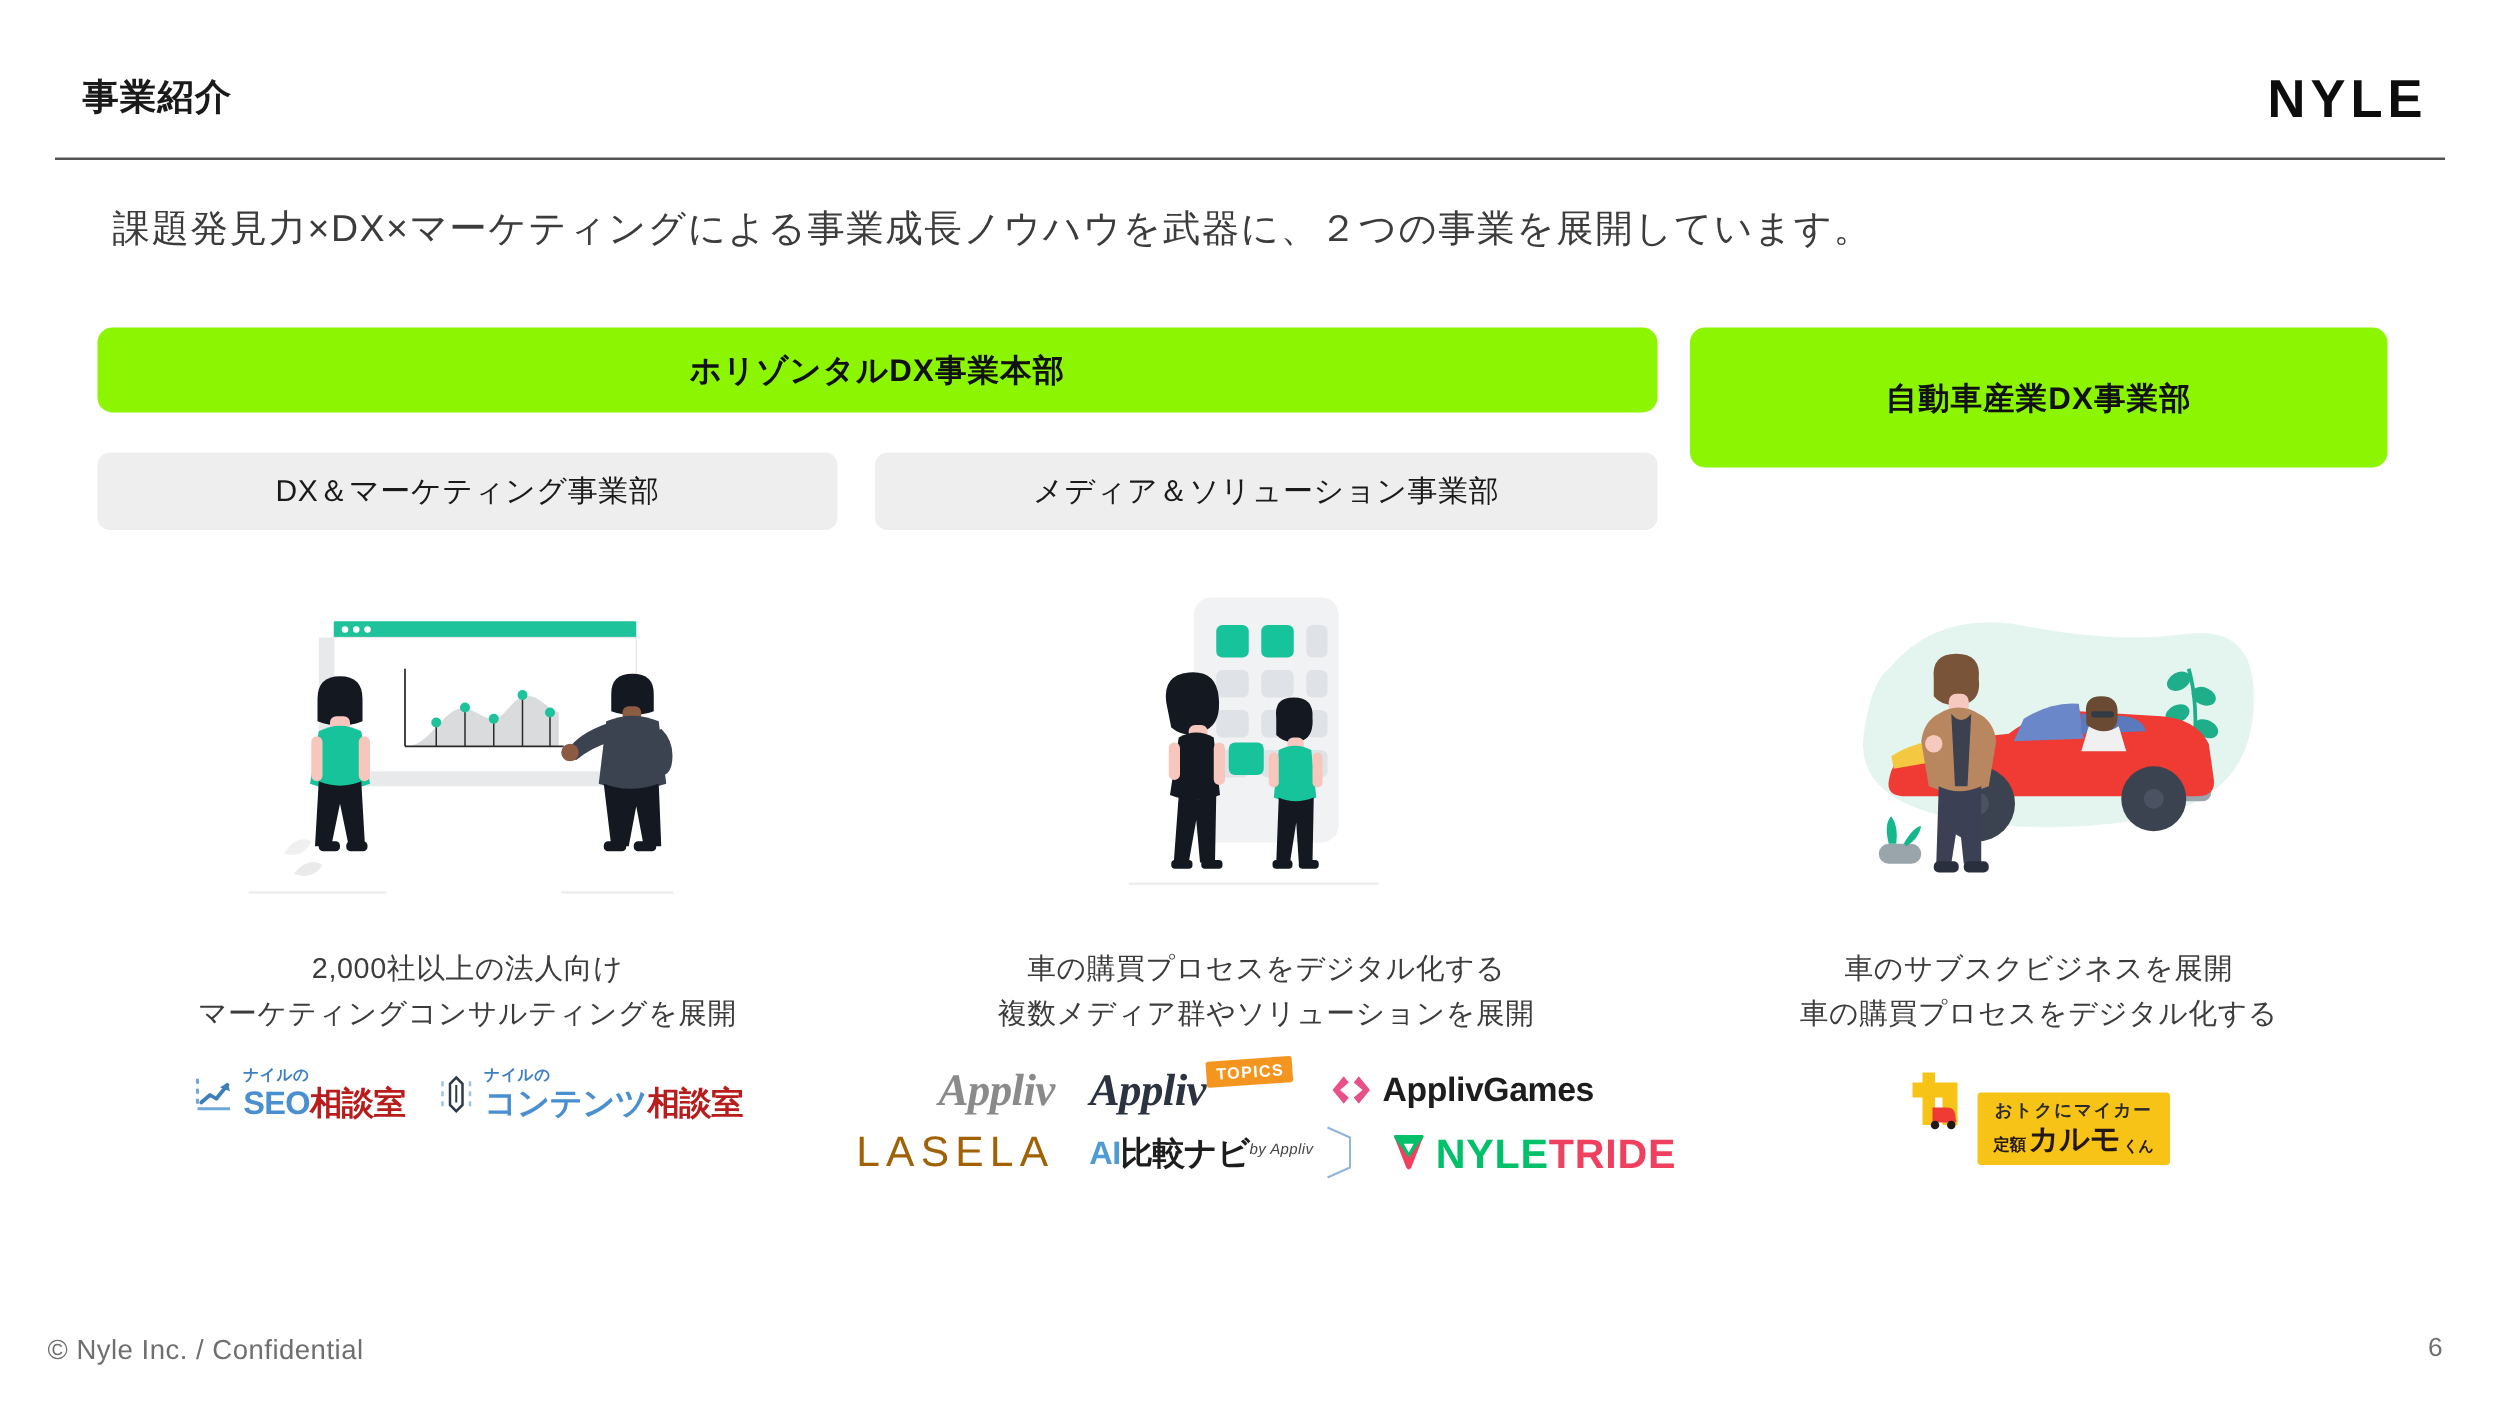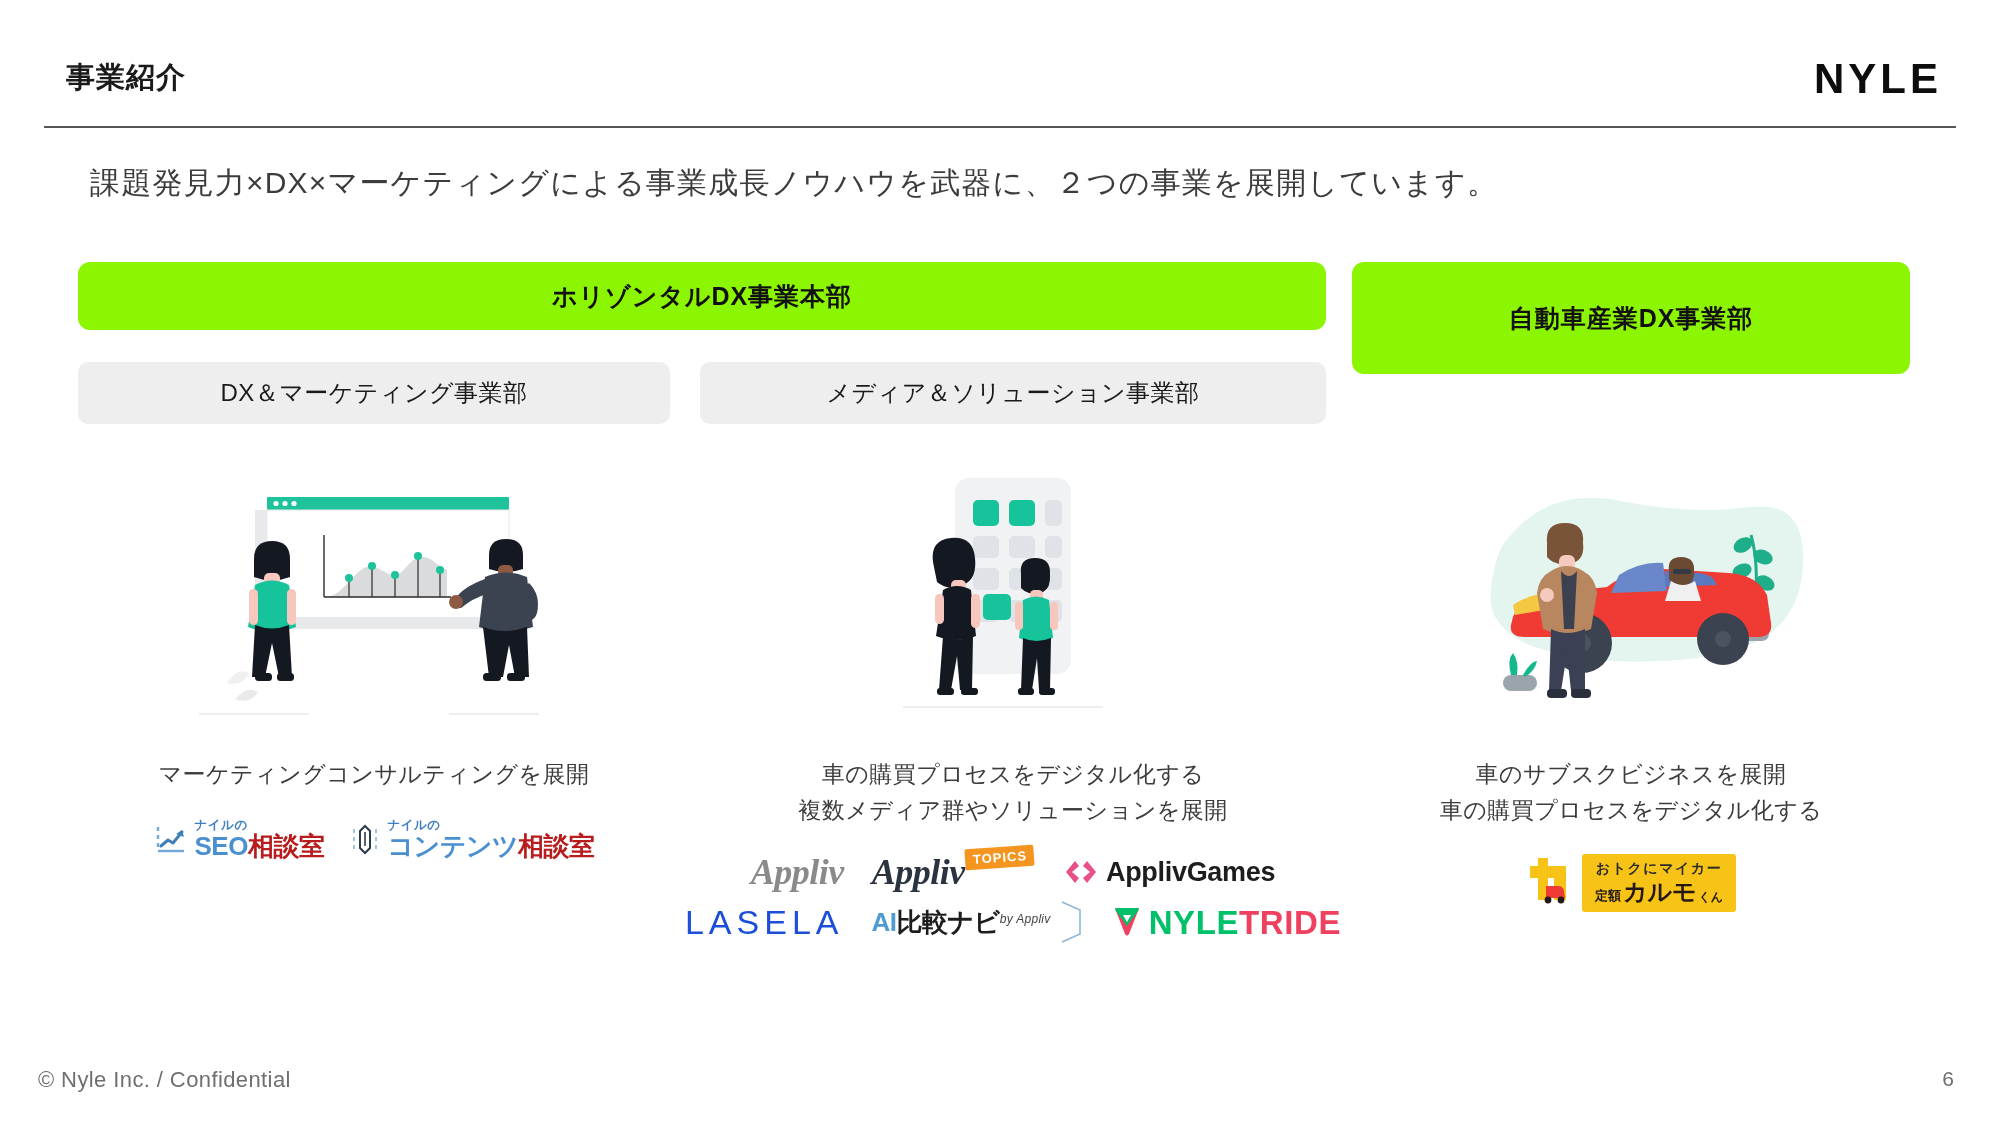--- a/index.html
+++ b/index.html
@@ -207,21 +207,21 @@
     font-weight: bold;
     color: #1d1d1d;
     letter-spacing: -0.3px;
     line-height: 1;
   }
 
   
   .lasela {
     font-size: 34px;
     letter-spacing: 5px;
-    color: #1d4ed8;
+    color: #a16207;
     font-weight: 400;
     line-height: 1;
   }
 
   
   .ai-hikaku { display: inline-flex; flex-direction: row; line-height: 1; }
   .ai-hikaku-main { font-size: 26px; font-weight: bold; color: #1d1d1d; letter-spacing: -0.5px; }
   .ai-hikaku-main .ai-blue { color: #4f9bd4; font-weight: 900; }
   .ai-hikaku-by {
     font-size: 12px;
@@ -244,20 +244,21 @@
   }
   .karumo-panel {
     background: #f6c316;
     border-radius: 3px;
     padding: 7px 13px 8px 13px;
     display: flex;
     flex-direction: column;
     align-items: center;
     justify-content: center;
     line-height: 1;
+    margin-top: 20px;
   }
   .karumo-top {
     font-size: 14px;
     font-weight: bold;
     color: #2b2b2b;
     letter-spacing: 1.5px;
     margin-bottom: 5px;
   }
   .karumo-bottom {
     font-size: 24px;
@@ -360,20 +361,21 @@
       <path d="M326 102 q21 -9 42 0 l6 50 q-27 9 -54 0 Z" fill="#3b4250"></path>
       <path d="M326 104 q-22 8 -30 20 q-4 8 6 9 q12 -10 26 -14 Z" fill="#3b4250"></path>
       <circle cx="297" cy="127" r="7" fill="#8d5a42"></circle>
       <path d="M370 108 q12 12 8 30 q-3 10 -12 6 q3 -18 -4 -30 Z" fill="#3b4250"></path>
       <path d="M324 152 q21 8 44 0 l2 50 -14 0 -6 -32 -6 32 -14 0 Z" fill="#141820"></path>
       <rect x="324" y="198" width="18" height="8" rx="3.5" fill="#141820"></rect>
       <rect x="348" y="198" width="18" height="8" rx="3.5" fill="#141820"></rect>
     </svg>
   </div>
   <div class="caption">
+    <div>2,000社以上の法人向け</div>
     <div>マーケティングコンサルティングを展開</div>
   </div>
   <div class="logo-wall">
     <div class="logo">
       <svg width="34" height="34" viewBox="0 0 34 34" aria-hidden="true">
         <line x1="4" y1="5" x2="4" y2="9" stroke="#6fa8d8" stroke-width="2.4"></line>
         <line x1="4" y1="13" x2="4" y2="17" stroke="#6fa8d8" stroke-width="2.4"></line>
         <line x1="4" y1="21" x2="4" y2="25" stroke="#6fa8d8" stroke-width="2.4"></line>
         <line x1="4" y1="29" x2="30" y2="29" stroke="#6fa8d8" stroke-width="2.4"></line>
         <polyline points="7,24 14,18 19,21 28,10" fill="none" stroke="#3f7fb8" stroke-width="3" stroke-linecap="round" stroke-linejoin="round"></polyline>

